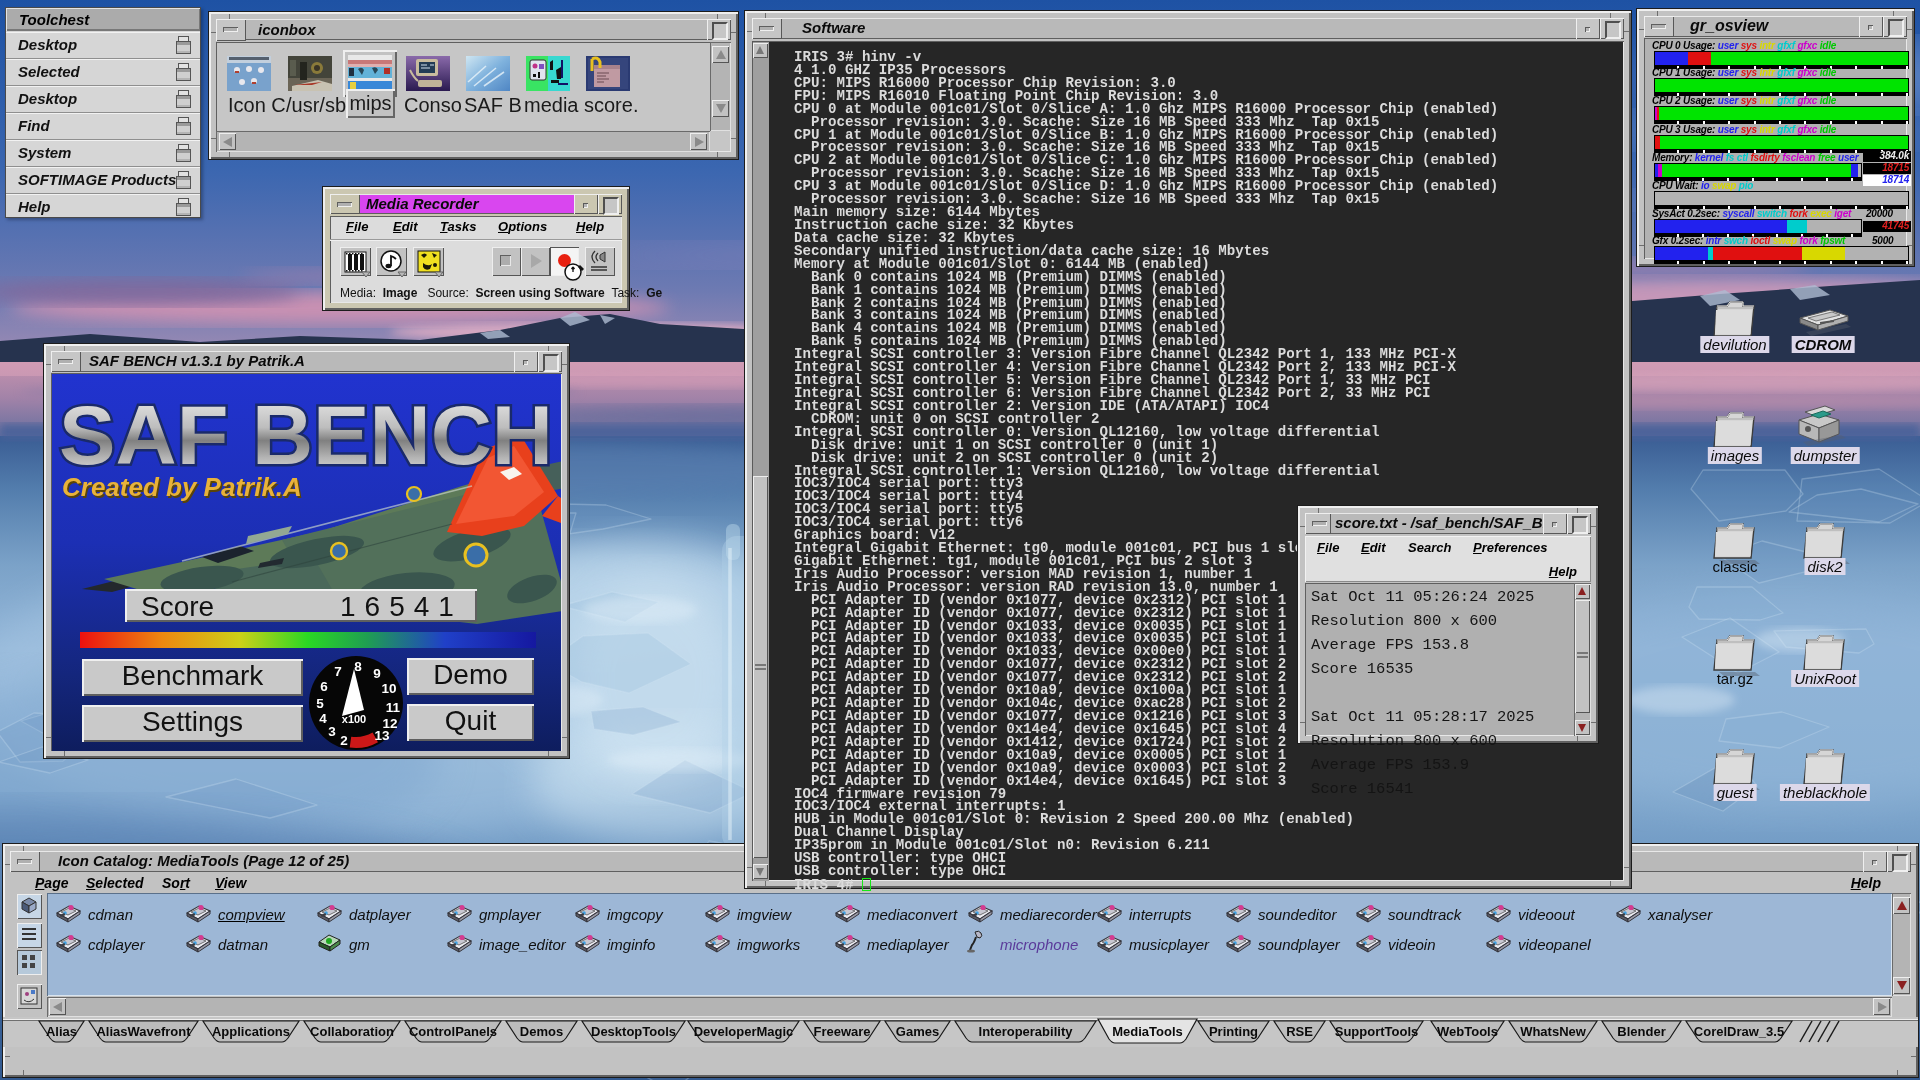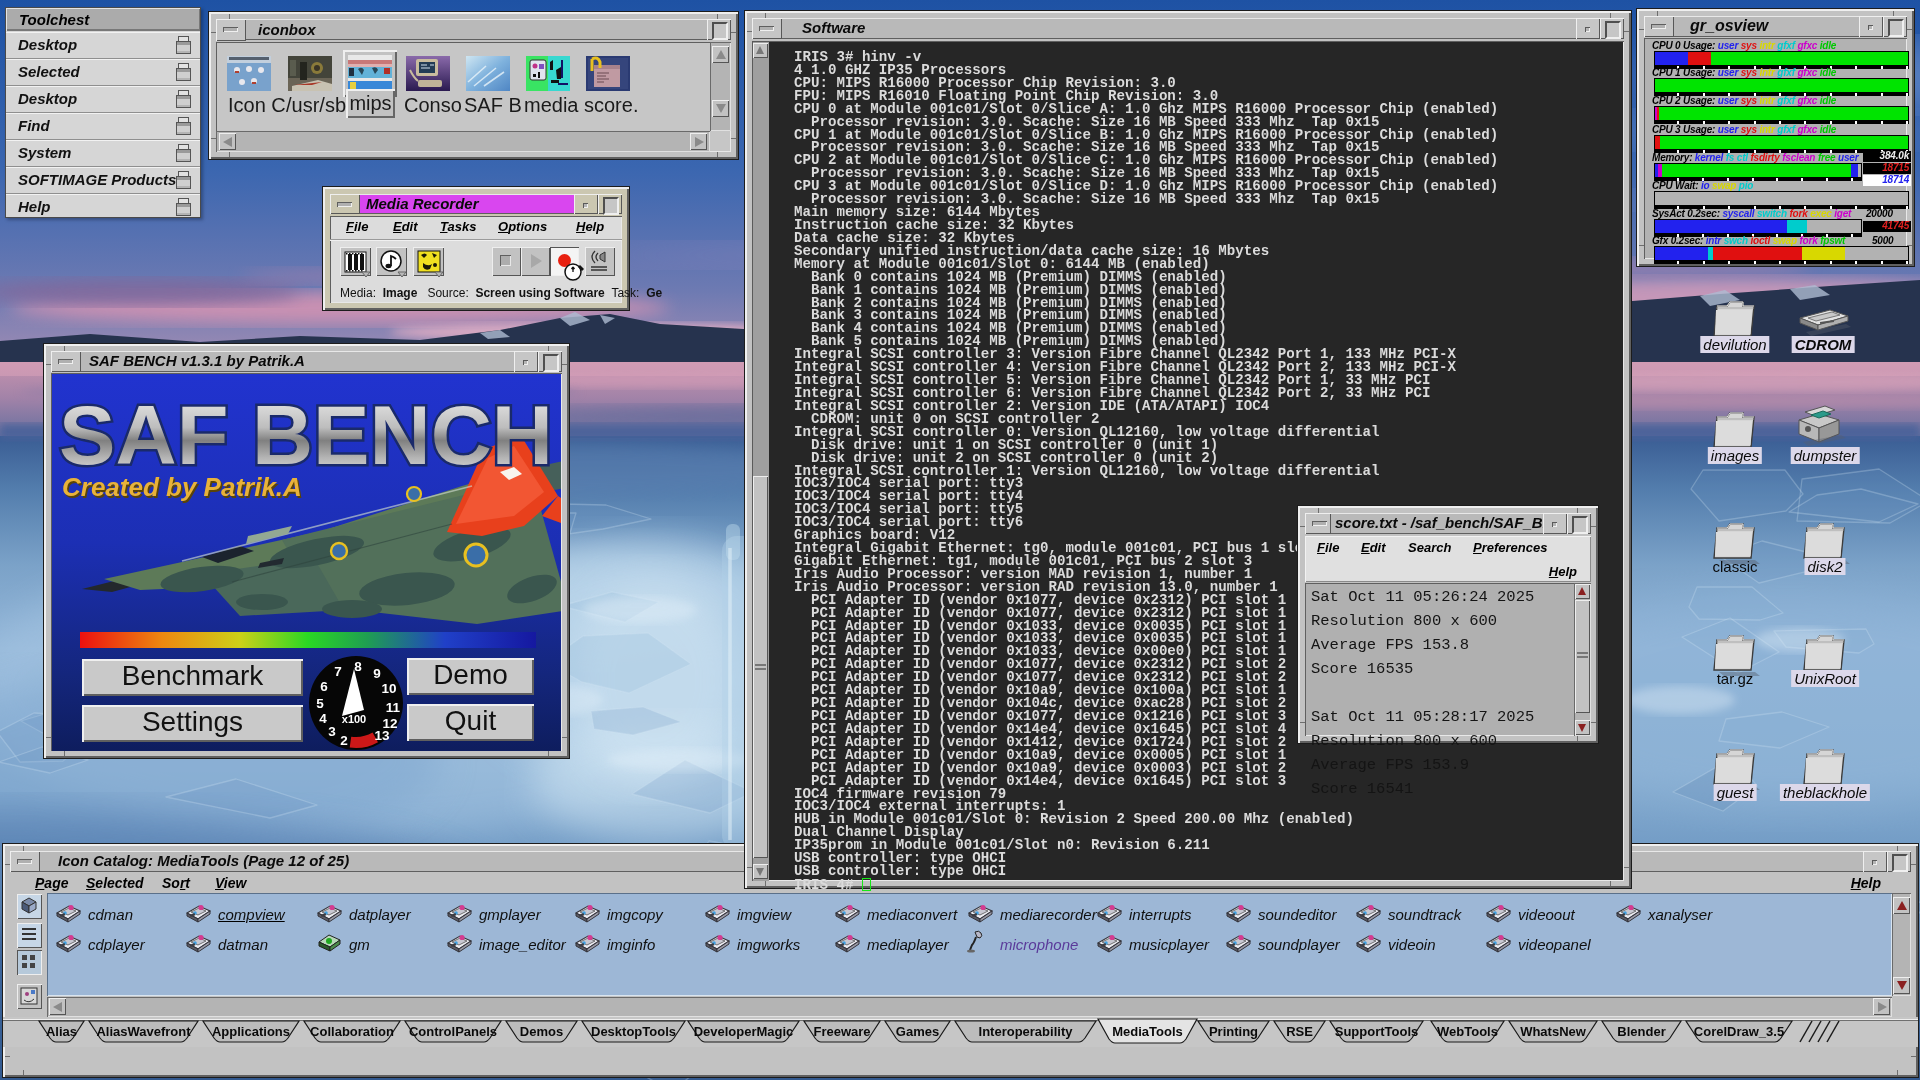--- a/index.html
+++ b/index.html
@@ -877,20 +877,24 @@
     <circle cx="362" cy="120" r="7" fill="#3a6ea8" stroke="#e8c020" stroke-width="2.2"></circle>
     <polygon points="196,162 240,152 236,160 194,170" fill="#93a893"></polygon>
     <polygon points="208,189 232,184 230,190 206,194" fill="#222a30"></polygon>
    </g>
    <text x="254" y="90" text-anchor="middle" font-family="Liberation Sans" font-weight="bold" font-size="84" textLength="494" lengthAdjust="spacingAndGlyphs" fill="none" stroke="#1a2a6a" stroke-width="5">SAF BENCH</text>
    <text x="254" y="90" text-anchor="middle" font-family="Liberation Sans" font-weight="bold" font-size="84" textLength="494" lengthAdjust="spacingAndGlyphs" fill="url(#metal)">SAF BENCH</text>
    <text x="11.5" y="123.5" font-family="Liberation Sans" font-weight="bold" font-style="italic" font-size="26" fill="#5a4408">Created by Patrik.A</text>
    <text x="10" y="122" font-family="Liberation Sans" font-weight="bold" font-style="italic" font-size="26" fill="#e8b23a">Created by Patrik.A</text>
   </svg>
 
+  <div style="position:absolute;left:74px;top:216px;width:352px;height:33px;background:#c9c9c9;box-shadow:inset 2px 2px 0 #efefef,inset -2px -2px 0 #5f5f5f;">
+   <span style="position:absolute;left:16px;top:2px;font-size:28px;color:#111;">Score</span>
+   <span style="position:absolute;left:215px;top:2px;font-size:28px;color:#111;letter-spacing:9px;">16541</span>
+  </div>
 
   <svg width="456" height="16" style="position:absolute;left:29px;top:259px;">
         <rect width="456" height="16" fill="url(#rain)"></rect>
       </svg>
 
   <div style="position:absolute;left:31px;top:286px;width:221px;height:36px;background:#c9c9c9;box-shadow:inset 2px 2px 0 #efefef,inset -2px -2px 0 #5f5f5f;text-align:center;font-size:28px;color:#111;padding-top:1px;">Benchmark</div>
   <div style="position:absolute;left:356px;top:285px;width:127px;height:36px;background:#c9c9c9;box-shadow:inset 2px 2px 0 #efefef,inset -2px -2px 0 #5f5f5f;text-align:center;font-size:28px;color:#111;padding-top:1px;">Demo</div>
   <div style="position:absolute;left:31px;top:332px;width:221px;height:36px;background:#c9c9c9;box-shadow:inset 2px 2px 0 #efefef,inset -2px -2px 0 #5f5f5f;text-align:center;font-size:28px;color:#111;padding-top:1px;">Settings</div>
   <div style="position:absolute;left:356px;top:331px;width:127px;height:36px;background:#c9c9c9;box-shadow:inset 2px 2px 0 #efefef,inset -2px -2px 0 #5f5f5f;text-align:center;font-size:28px;color:#111;padding-top:1px;">Quit</div>
 

